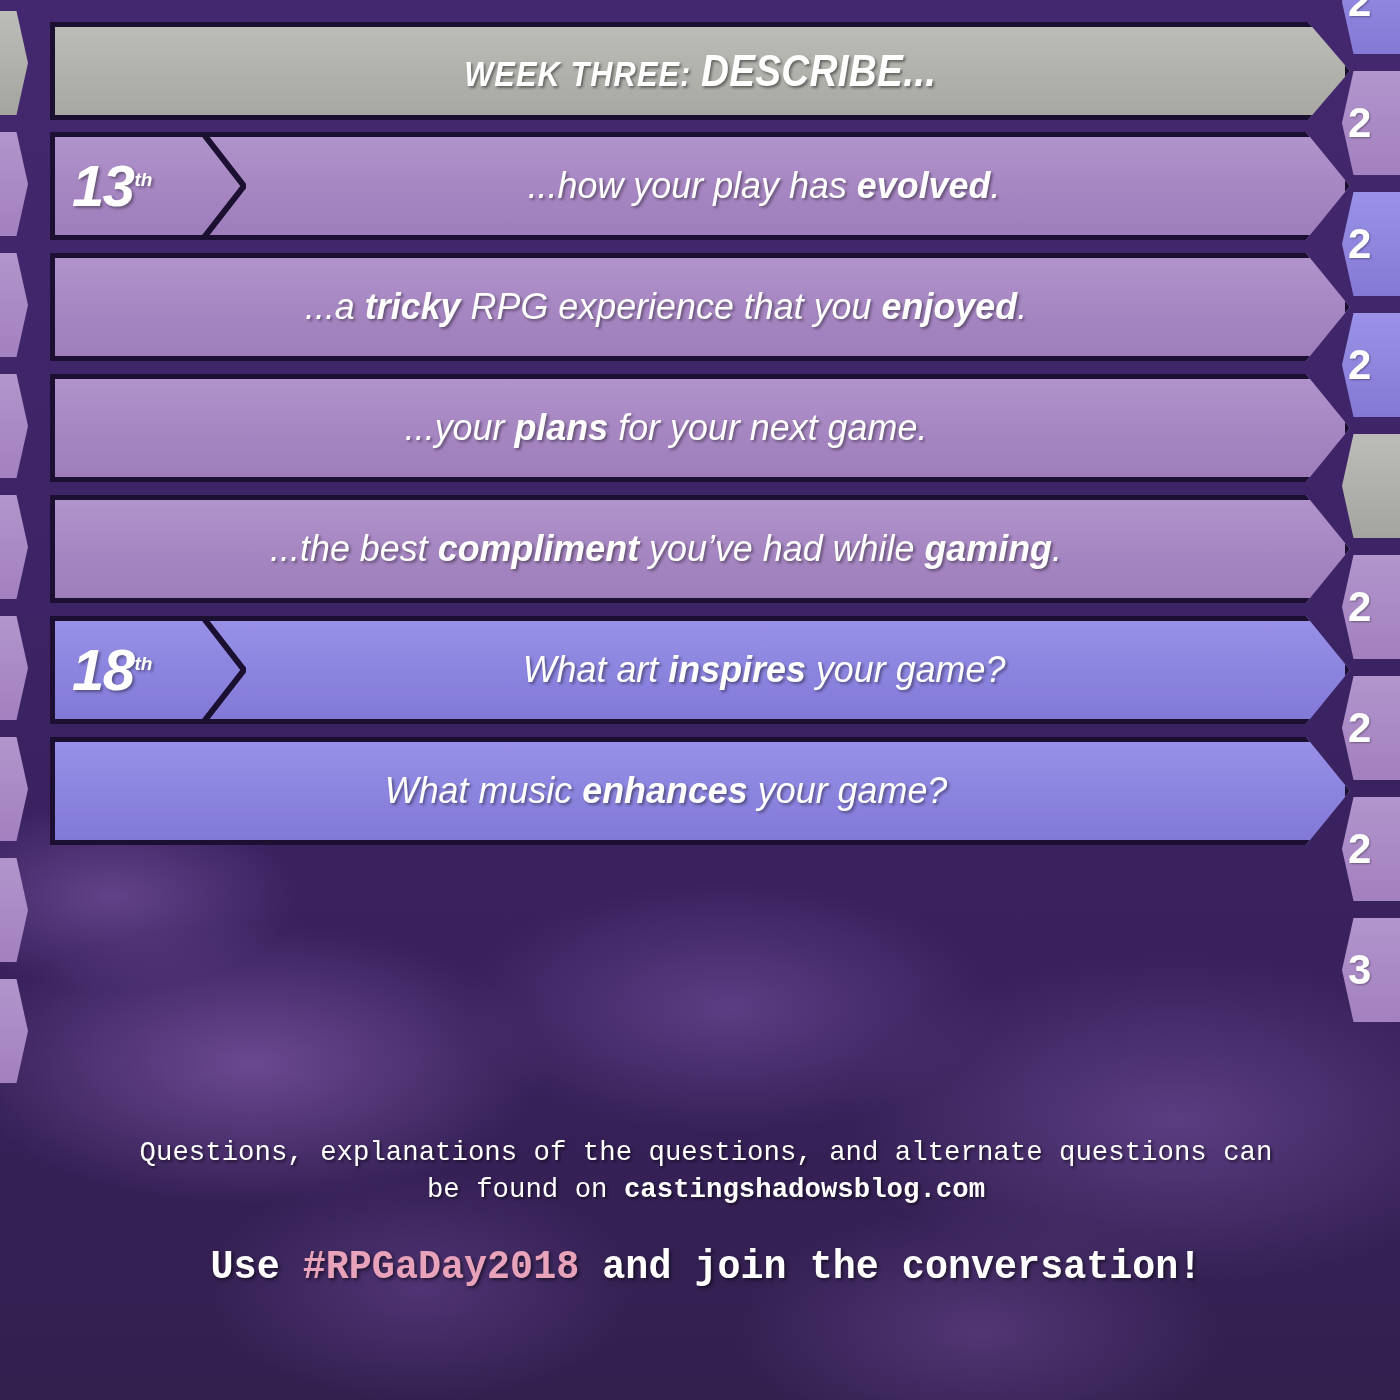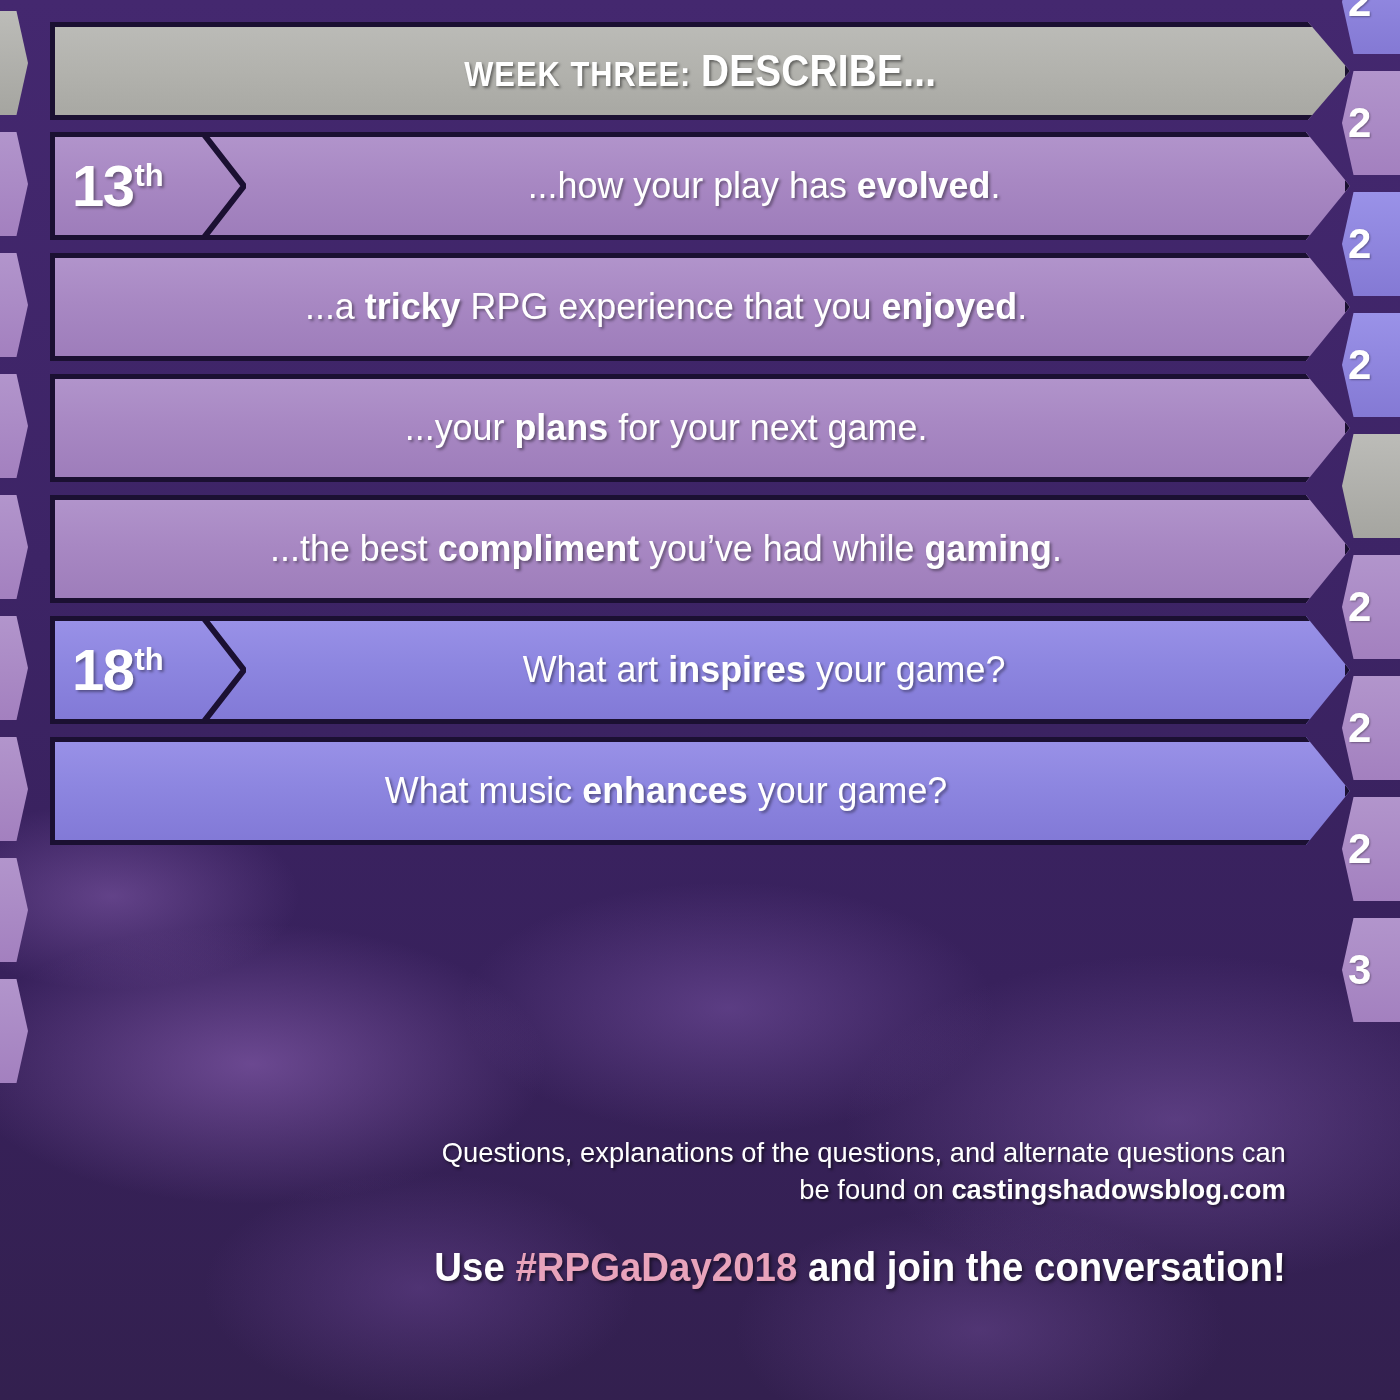--- a/index.html
+++ b/index.html
@@ -46,21 +46,21 @@
   .side-hex span {
     color:#fff; font-weight:bold; font-size:42px;
     margin-left:6px; letter-spacing:-1px;
     text-shadow:1px 1px 2px rgba(0,0,0,.35);
   }
   .side-strip.left .side-hex { left:-26px; }
 
   
   .content {
     position:absolute; left:50px; top:0;
-    width:1300px; z-index:5;
+    width:1300px; z-index:5;font-style:italic;
   }
 
   
   .header-banner {
     position:relative;
     height:98px; margin-top:22px;
     background:linear-gradient(180deg,#bcbcb8 0%, #b2b2ad 50%, #a7a7a2 100%);
     clip-path:polygon(0 0, calc(100% - 42px) 0, 100% 50%, calc(100% - 42px) 100%, 0 100%);
     display:flex; align-items:center; justify-content:center;
     filter:drop-shadow(0 0 0 #1b1032);
@@ -118,21 +118,21 @@
   }
   .day-badge .chev svg { display:block; width:46px; height:108px; }
 
   .day-num {
     color:#ffffff; font-weight:bold; font-size:58px;
     margin-left:22px; letter-spacing:-1.5px;
     text-shadow:2px 2px 3px rgba(0,0,0,.38);
     line-height:1;
   }
   .day-suffix {
-    font-size:31px; font-weight:bold; vertical-align:super;
+    font-size:19px; font-weight:bold; vertical-align:super;
     letter-spacing:0; margin-left:1px;
   }
 
   
   .prompt {
     flex:1 1 auto;
     text-align:center;
     padding-right:70px;
     color:#ffffff;
     font-size:37px;
@@ -141,21 +141,22 @@
     transform:scaleX(.97);
   }
   .prompt b { font-weight:bold; }
   .prompt .lt { font-weight:normal; }
 
   
   .footer {
     position:absolute; left:12px; right:0; bottom:0;
     z-index:6;
     padding:0 90px 110px 90px;
-    text-align:right;
+    text-align:center;
+    font-family:Liberation Mono, monospace;
   }
   .footer-note {
     color:#ffffff; font-size:28.5px; line-height:1.32;
     text-shadow:2px 2px 3px rgba(0,0,0,.55);
     transform:scaleX(.96);
   }
   .footer-note b { font-weight:bold; }
   .footer-cta {
     margin-top:36px;
     color:#ffffff; font-size:40px; font-weight:bold;

